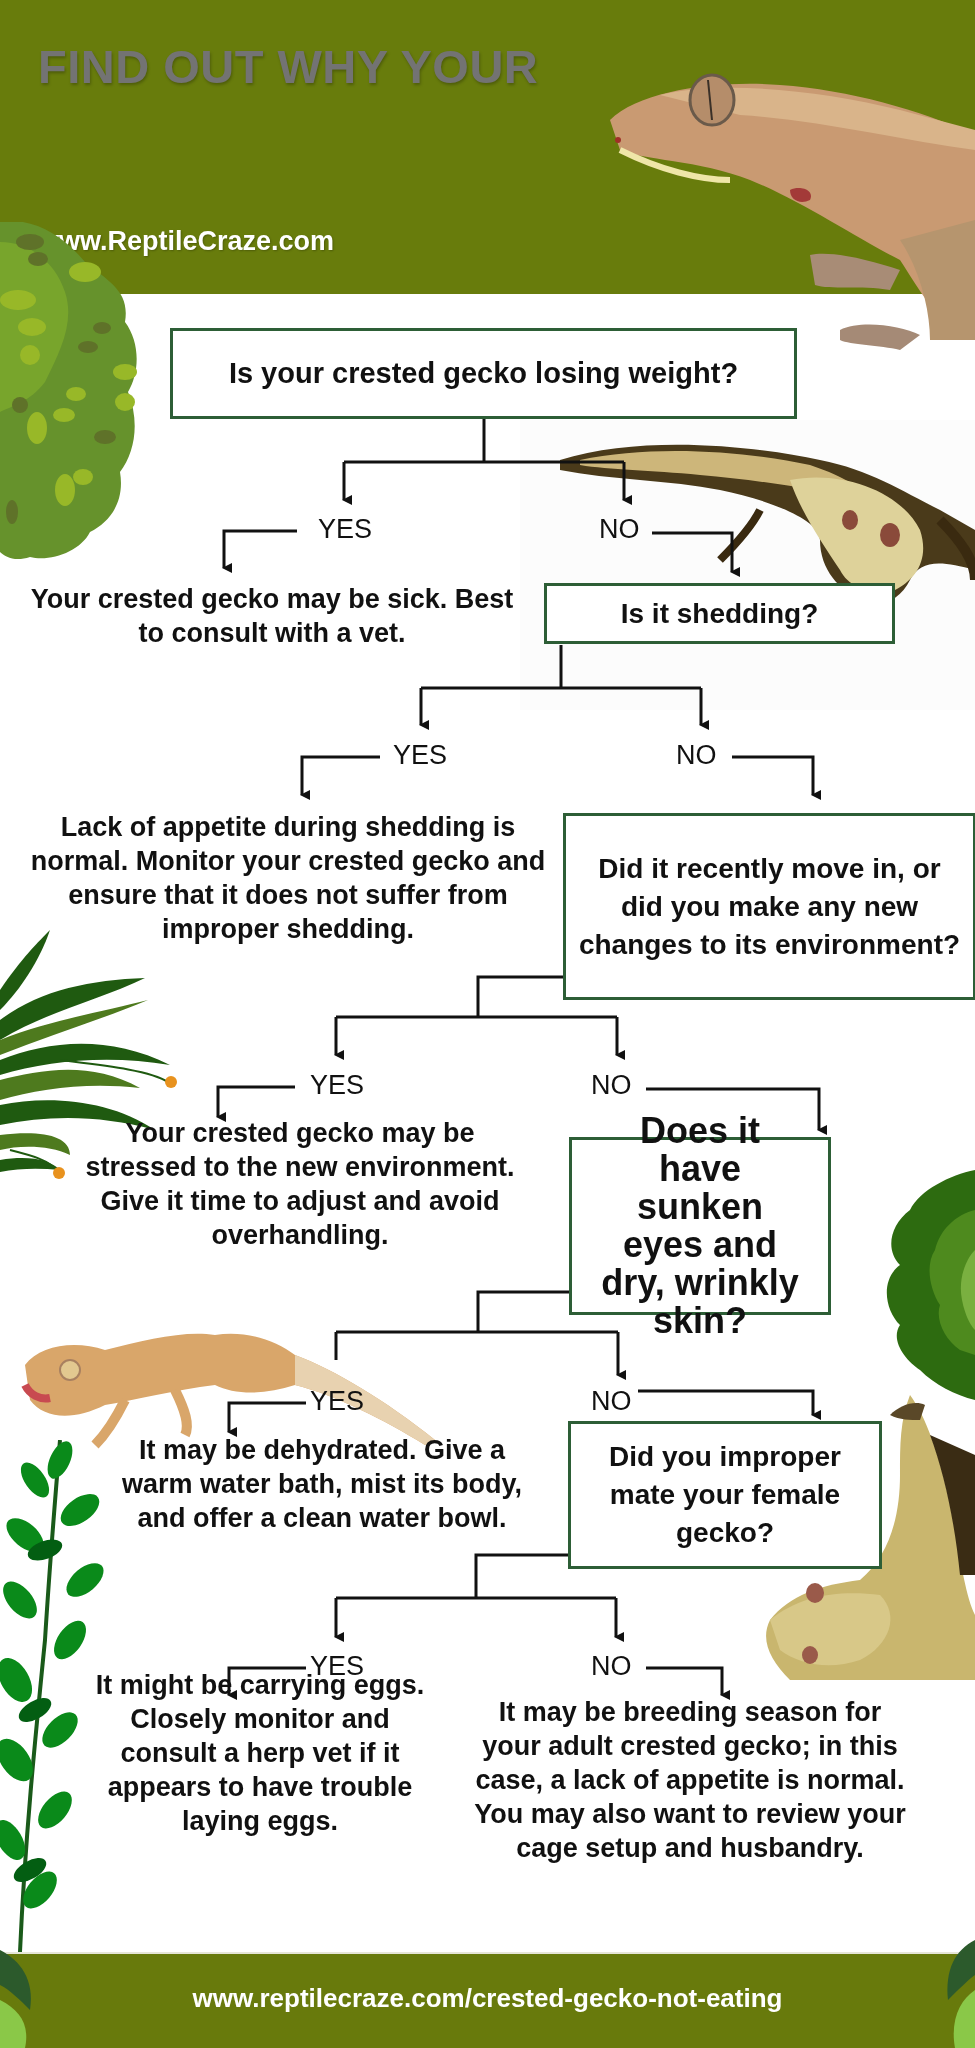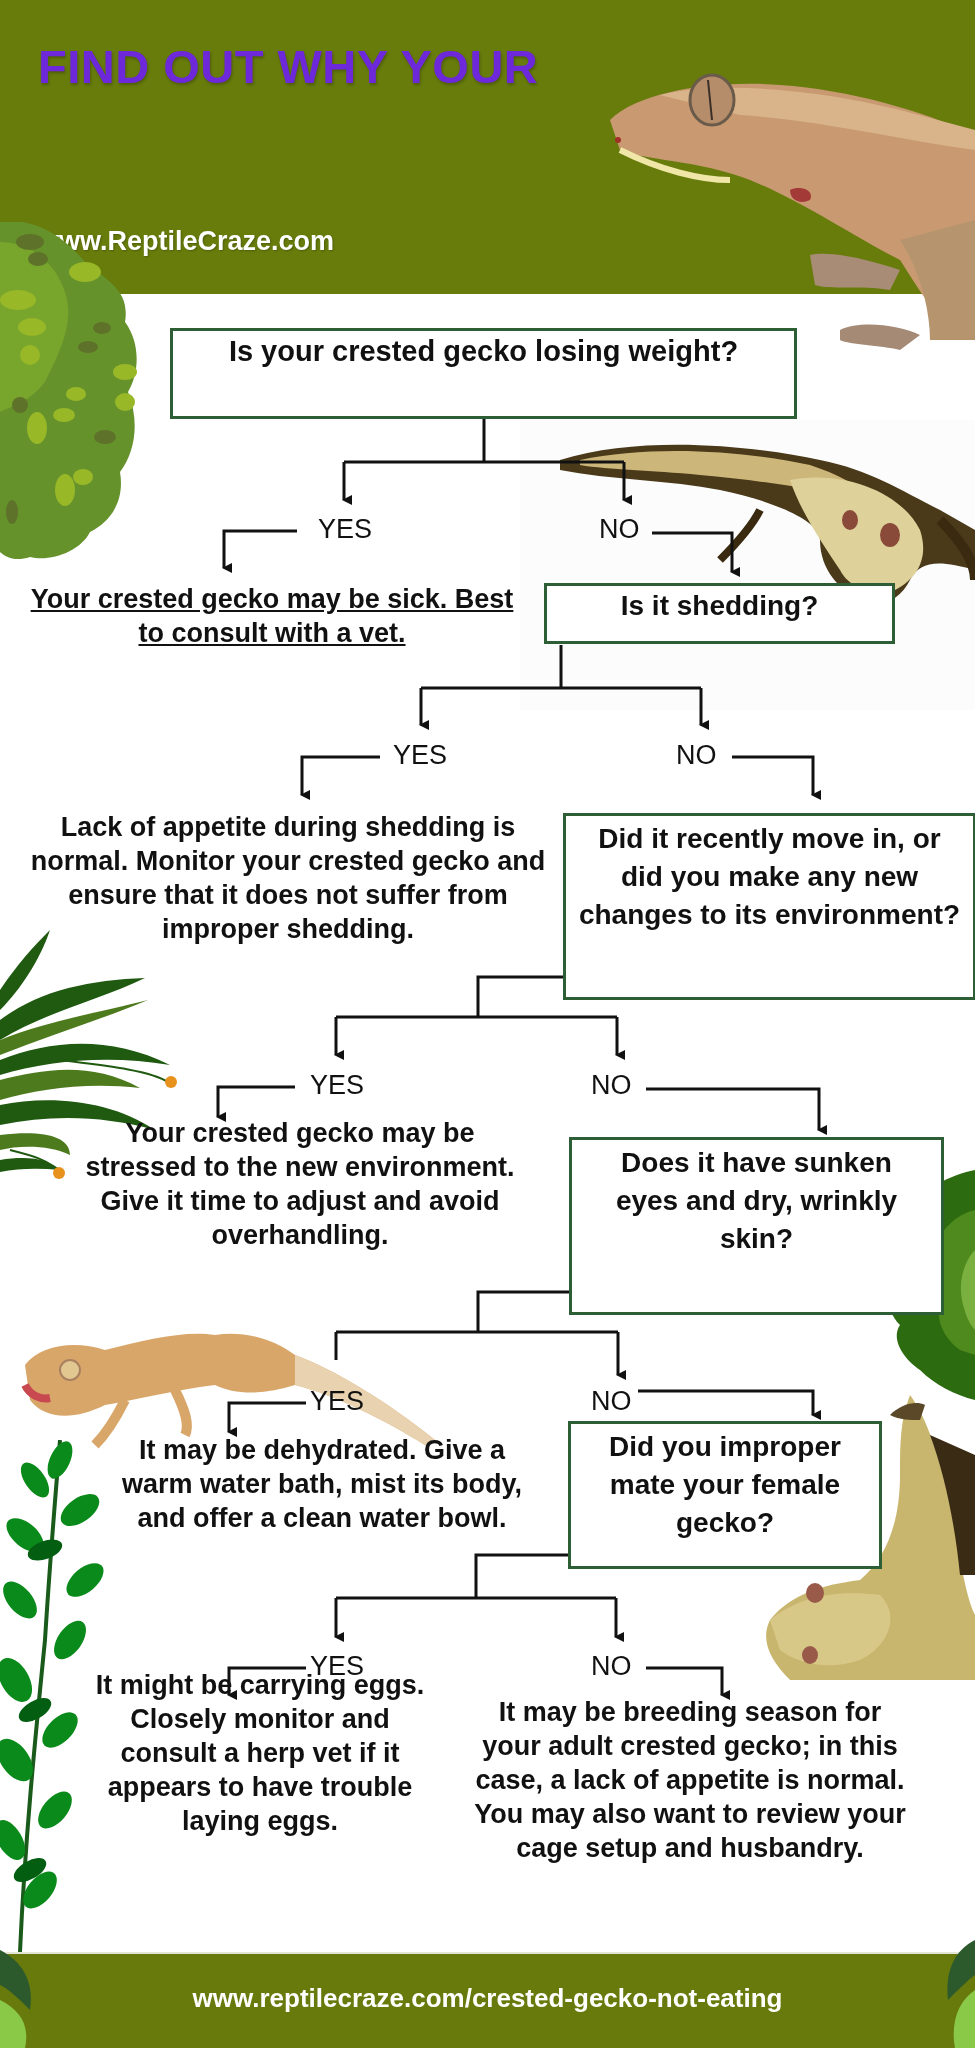--- a/index.html
+++ b/index.html
@@ -1,24 +1,24 @@
 <!DOCTYPE html>
 <html><head>
 <meta charset="utf-8">
 <style>
   * { box-sizing: border-box; margin: 0; padding: 0; }
   html, body { width: 975px; height: 2048px; background: #ffffff; overflow: hidden; }
   body { position: relative; font-family: "Liberation Sans", "DejaVu Sans", sans-serif; color: #111; }
   .abs { position: absolute; }
   #header { left: 0; top: 0; width: 975px; height: 294px; background: #687c0c; }
-  #title { left: 38px; top: 38px; width: 600px; color: #6d28d9; font-weight: 700; font-size: 47px; line-height: 57px; letter-spacing: 0.5px; text-shadow: 1px 2px 3px rgba(0,0,0,0.25); }
+  #title { left: 38px; top: 38px; width: 600px; color: #737373; font-weight: 700; font-size: 47px; line-height: 57px; letter-spacing: 0.5px; text-shadow: 1px 2px 3px rgba(0,0,0,0.25); }
   #site { left: 38px; top: 226px; color: #fff; font-weight: 700; font-size: 27px; text-shadow: 1px 1px 2px rgba(0,0,0,0.25); }
   #footer { left: 0; top: 1952px; width: 975px; height: 96px; background: #687a0c; border-top: 2px solid #e6e6d8; }
   #footer-url { left: 0; top: 1983px; width: 975px; text-align: center; color: #fff; font-weight: 700; font-size: 26px; }
-  .qbox { position: absolute; border: 3px solid #2d5e36; background: #fff; display: flex; align-items: flex-start; justify-content: center; text-align: center; font-weight: 700; color: #111; padding: 4px 10px; }
+  .qbox { position: absolute; border: 3px solid #2d5e36; background: #fff; display: flex; align-items: center; justify-content: center; text-align: center; font-weight: 700; color: #111; padding: 4px 10px; }
   .qbox span { display: block; }
   .answer { position: absolute; text-align: center; font-weight: 700; color: #111; font-size: 27px; line-height: 34px; }
   .lbl { position: absolute; font-size: 27px; color: #111; font-weight: 400; }
   svg.lines { position: absolute; left: 0; top: 0; }
 </style>
 </head>
 <body>
 
 <div id="header" class="abs"></div>
 
@@ -184,39 +184,39 @@
 
 <div class="qbox" style="left:170px;top:328px;width:627px;height:91px;font-size:29px;">
   <span>Is your crested gecko losing weight?</span>
 </div>
 <div class="qbox" style="left:544px;top:583px;width:351px;height:61px;font-size:28px;">
   <span>Is it shedding?</span>
 </div>
 <div class="qbox" style="left:563px;top:813px;width:413px;height:187px;font-size:28px;line-height:38px;">
   <span>Did it recently move in, or did you make any new changes to its environment?</span>
 </div>
-<div class="qbox" style="left:569px;top:1137px;width:375px;height:178px;font-size:28px;line-height:38px;padding:4px 26px;">
+<div class="qbox" style="left:569px;top:1137px;width:262px;height:178px;font-size:36px;line-height:38px;padding:4px 26px;">
   <span>Does it have sunken eyes and dry, wrinkly skin?</span>
 </div>
 <div class="qbox" style="left:568px;top:1421px;width:314px;height:148px;font-size:28px;line-height:38px;padding:4px 34px;">
   <span>Did you improper mate your female gecko?</span>
 </div>
 
 <div class="lbl" style="left:318px;top:514px;">YES</div>
 <div class="lbl" style="left:599px;top:514px;">NO</div>
 <div class="lbl" style="left:393px;top:740px;">YES</div>
 <div class="lbl" style="left:676px;top:740px;">NO</div>
 <div class="lbl" style="left:310px;top:1070px;">YES</div>
 <div class="lbl" style="left:591px;top:1070px;">NO</div>
 <div class="lbl" style="left:310px;top:1386px;">YES</div>
 <div class="lbl" style="left:591px;top:1386px;">NO</div>
 <div class="lbl" style="left:310px;top:1651px;">YES</div>
 <div class="lbl" style="left:591px;top:1651px;">NO</div>
 
-<div class="answer" style="left:22px;top:582px;width:500px;text-decoration:underline;">Your crested gecko may be sick. Best to consult with a vet.</div>
+<div class="answer" style="left:22px;top:582px;width:500px;">Your crested gecko may be sick. Best to consult with a vet.</div>
 <div class="answer" style="left:28px;top:810px;width:520px;">Lack of appetite during shedding is normal. Monitor your crested gecko and ensure that it does not suffer from improper shedding.</div>
 <div class="answer" style="left:82px;top:1116px;width:436px;">Your crested gecko may be stressed to the new environment. Give it time to adjust and avoid overhandling.</div>
 <div class="answer" style="left:112px;top:1433px;width:420px;">It may be dehydrated. Give a warm water bath, mist its body, and offer a clean water bowl.</div>
 <div class="answer" style="left:84px;top:1668px;width:352px;">It might be carrying eggs. Closely monitor and consult a herp vet if it appears to have trouble laying eggs.</div>
 <div class="answer" style="left:470px;top:1695px;width:440px;">It may be breeding season for your adult crested gecko; in this case, a lack of appetite is normal. You may also want to review your cage setup and husbandry.</div>
 
 <div id="footer" class="abs"></div>
 <svg class="abs" style="left:0;top:1940px" width="60" height="108">
   <path d="M0 10 C20 20 35 40 30 70 C20 60 10 50 0 45 Z" fill="#2c5a2c"></path>
   <path d="M0 60 C20 70 30 85 25 108 L0 108 Z" fill="#8ac848"></path>

